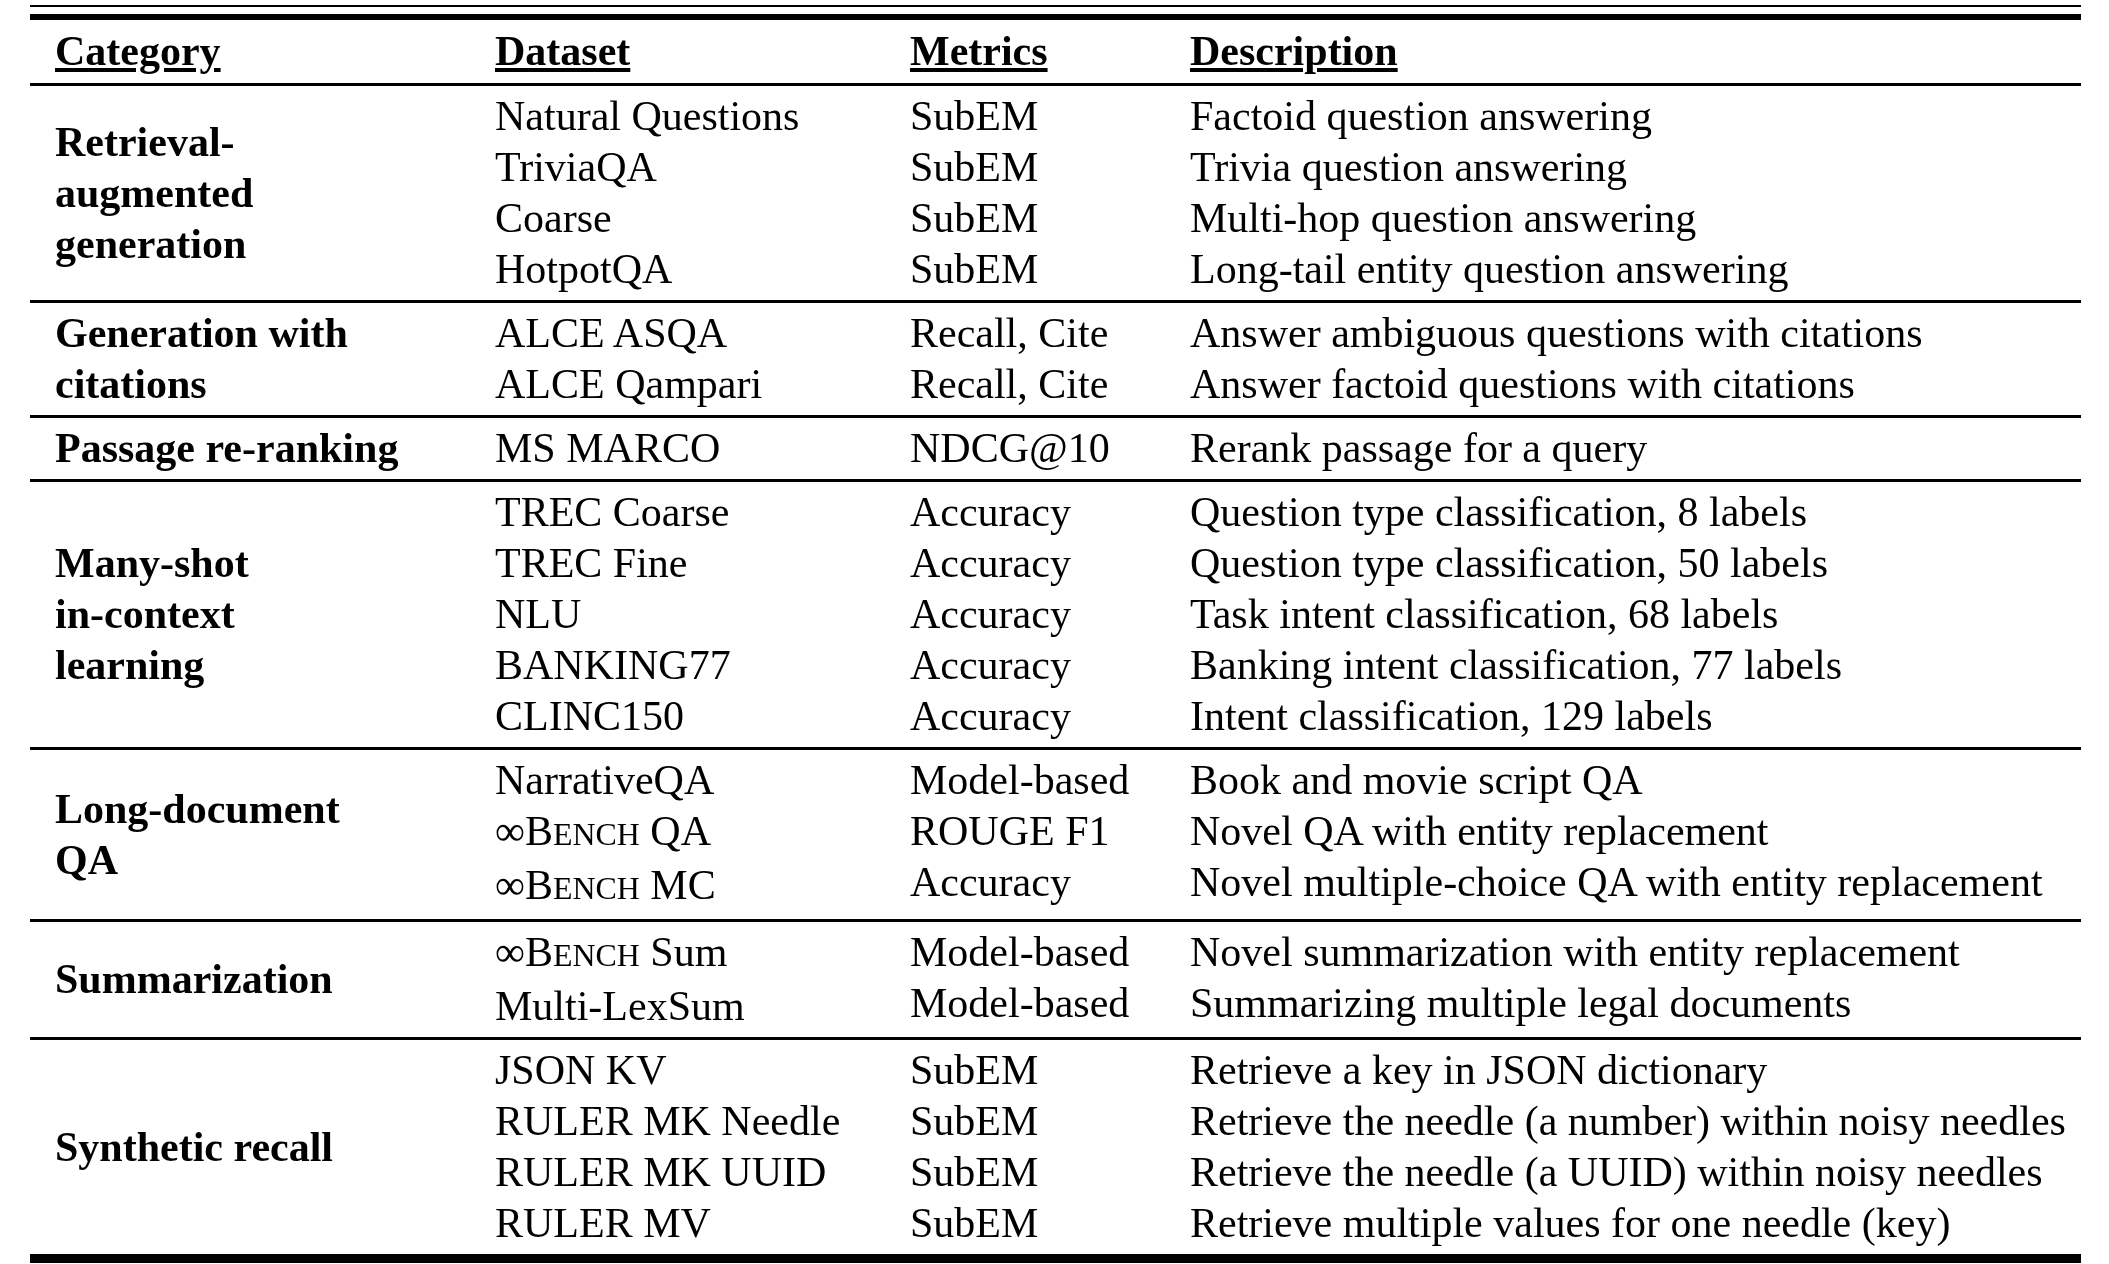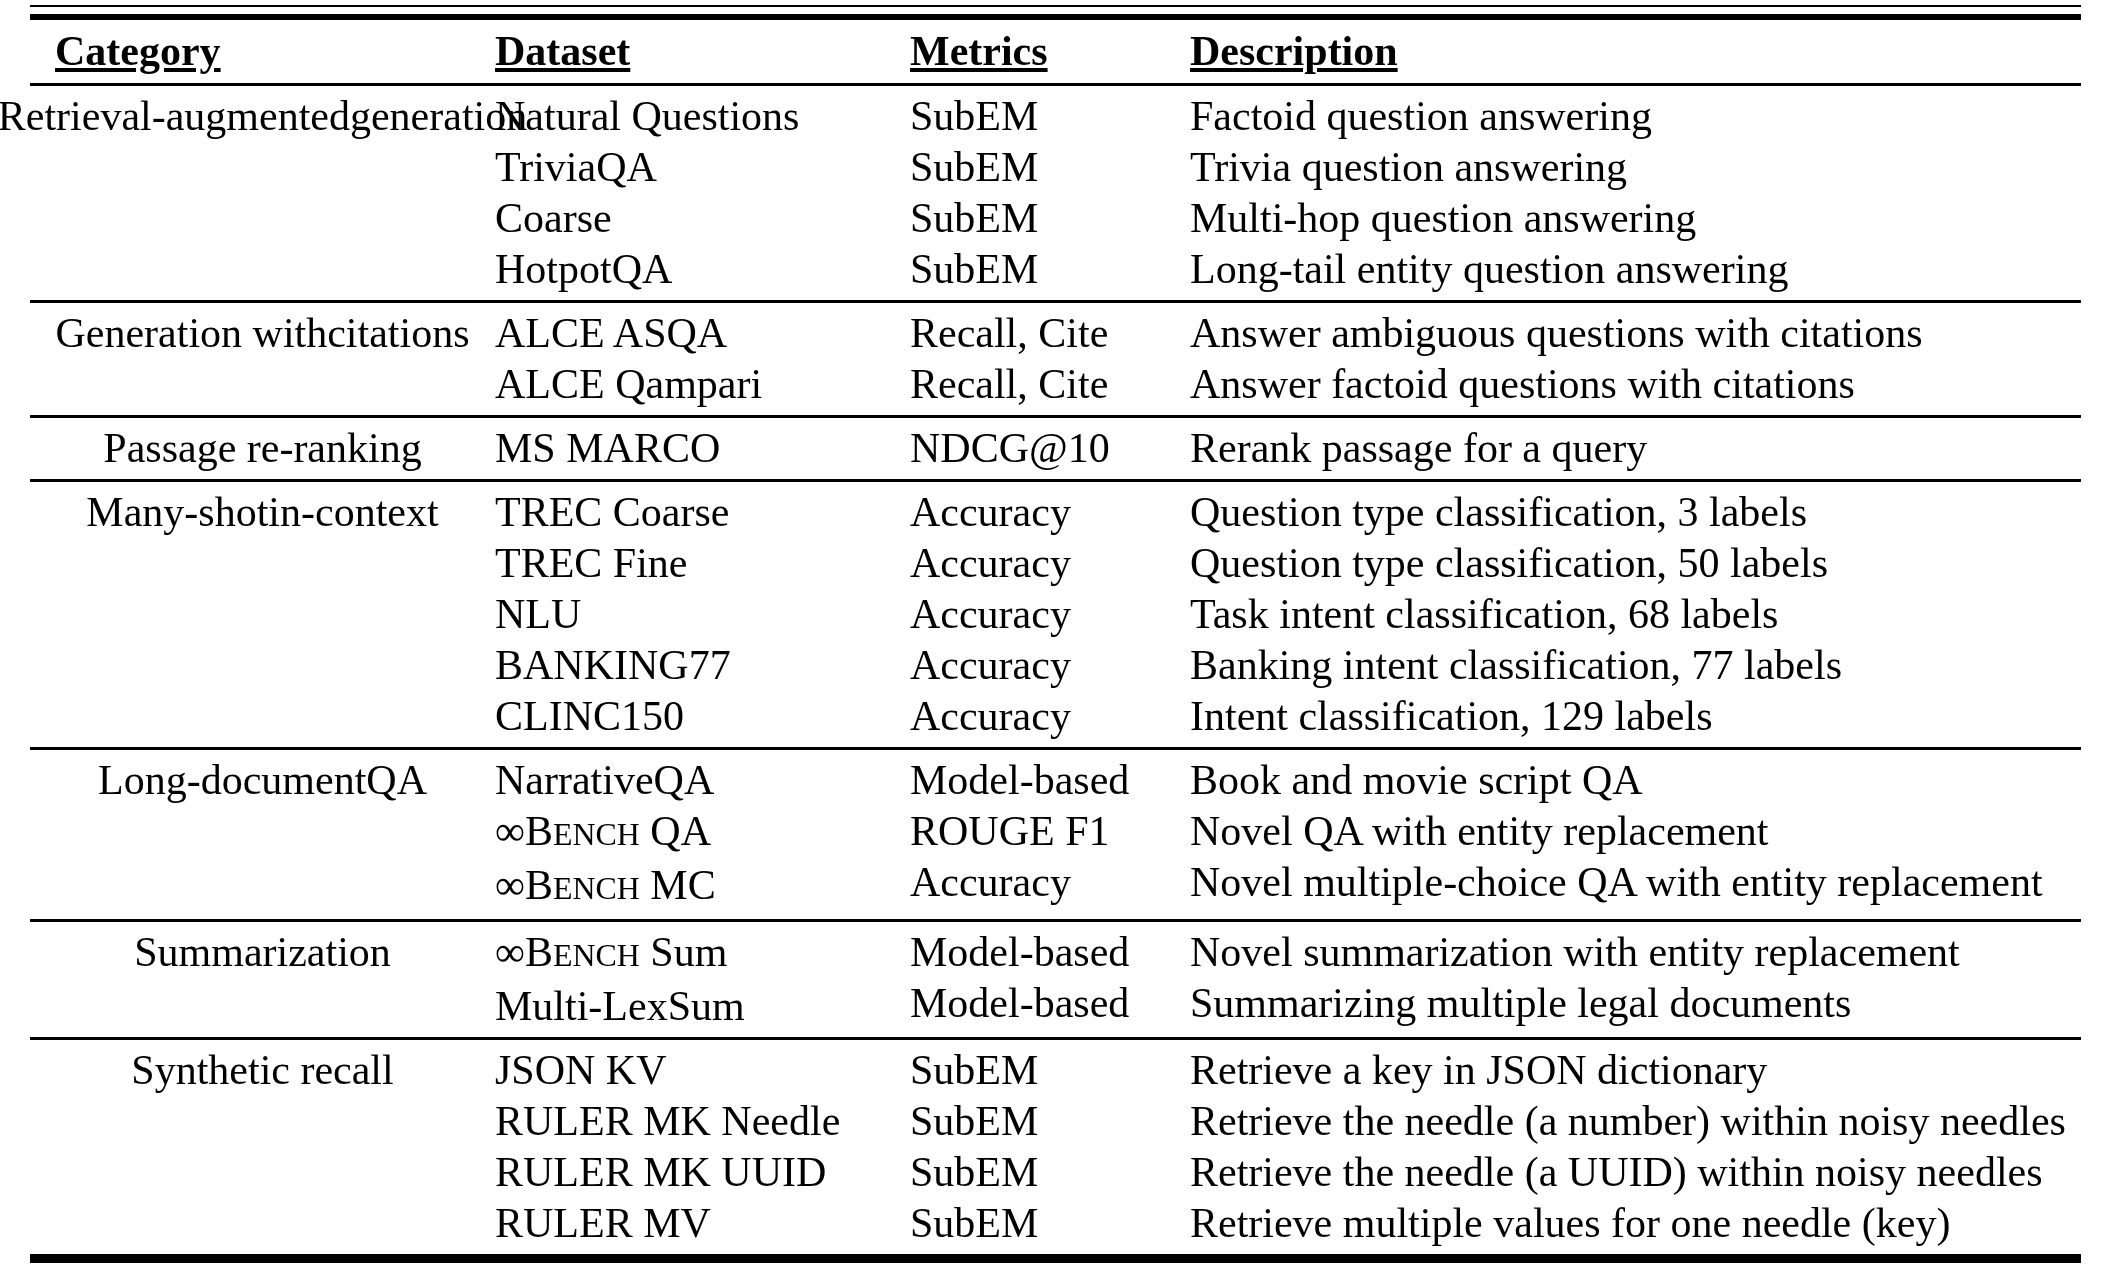--- a/index.html
+++ b/index.html
@@ -44,23 +44,23 @@
     text-decoration: underline;
   }
   .header-row .cell { white-space: nowrap; }
   .group {
     padding: 5px 0;
     border-bottom: 3px solid #000;
   }
   .group:last-child { border-bottom: none; }
   .cat-cell {
     display: flex;
-    flex-direction: row;
+    flex-direction: column;
     justify-content: center;
-    font-weight: normal;
+    font-weight: bold;
   }
   .catline { display: block; white-space: nowrap; }
   .line { white-space: nowrap; }
   .sc { font-size: 0.76em; }
 </style>
 </head>
 <body>
 
 <div class="table-wrap">
   <div class="rule rule-thin-top"></div>
@@ -133,37 +133,38 @@
     </div>
     <div class="cell">
       <div class="line">Rerank passage for a query</div>
     </div>
   </div>
 
   <div class="grid group">
     <div class="cell cat-cell">
       <span class="catline">Many-shot</span>
       <span class="catline">in-context</span>
+      <span class="catline">learning</span>
     </div>
     <div class="cell">
       <div class="line">TREC Coarse</div>
       <div class="line">TREC Fine</div>
       <div class="line">NLU</div>
       <div class="line">BANKING77</div>
       <div class="line">CLINC150</div>
     </div>
     <div class="cell">
       <div class="line">Accuracy</div>
       <div class="line">Accuracy</div>
       <div class="line">Accuracy</div>
       <div class="line">Accuracy</div>
       <div class="line">Accuracy</div>
     </div>
     <div class="cell">
-      <div class="line">Question type classification, 3 labels</div>
+      <div class="line">Question type classification, 8 labels</div>
       <div class="line">Question type classification, 50 labels</div>
       <div class="line">Task intent classification, 68 labels</div>
       <div class="line">Banking intent classification, 77 labels</div>
       <div class="line">Intent classification, 129 labels</div>
     </div>
   </div>
 
   <div class="grid group">
     <div class="cell cat-cell">
       <span class="catline">Long-document</span>

